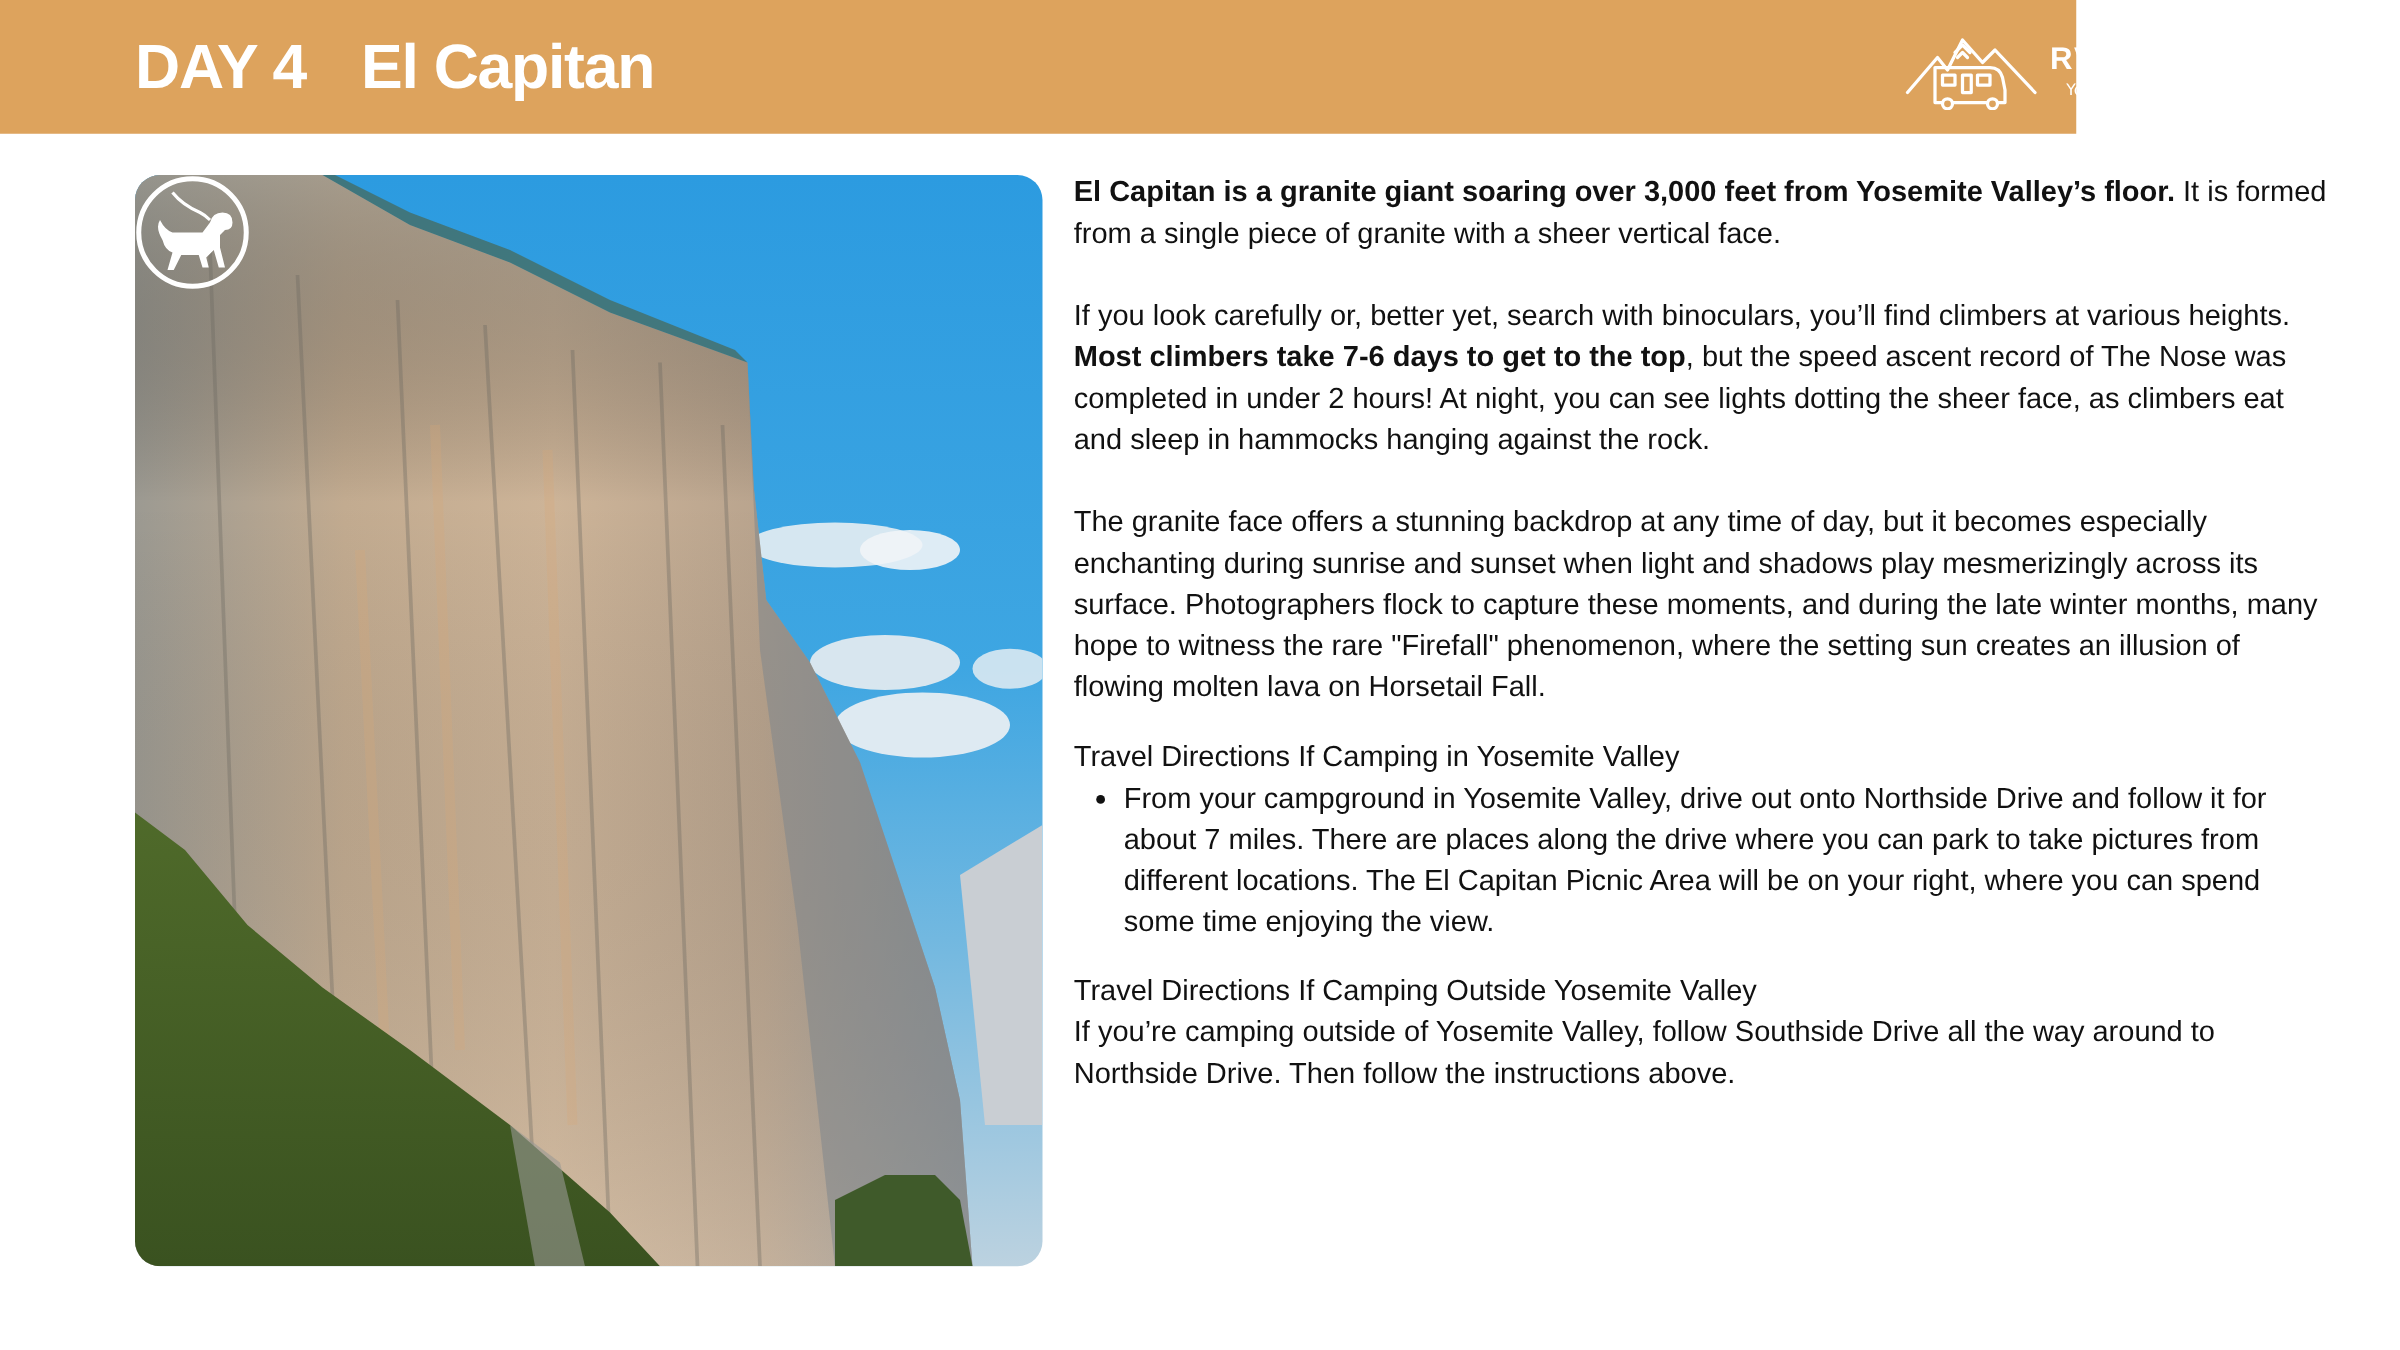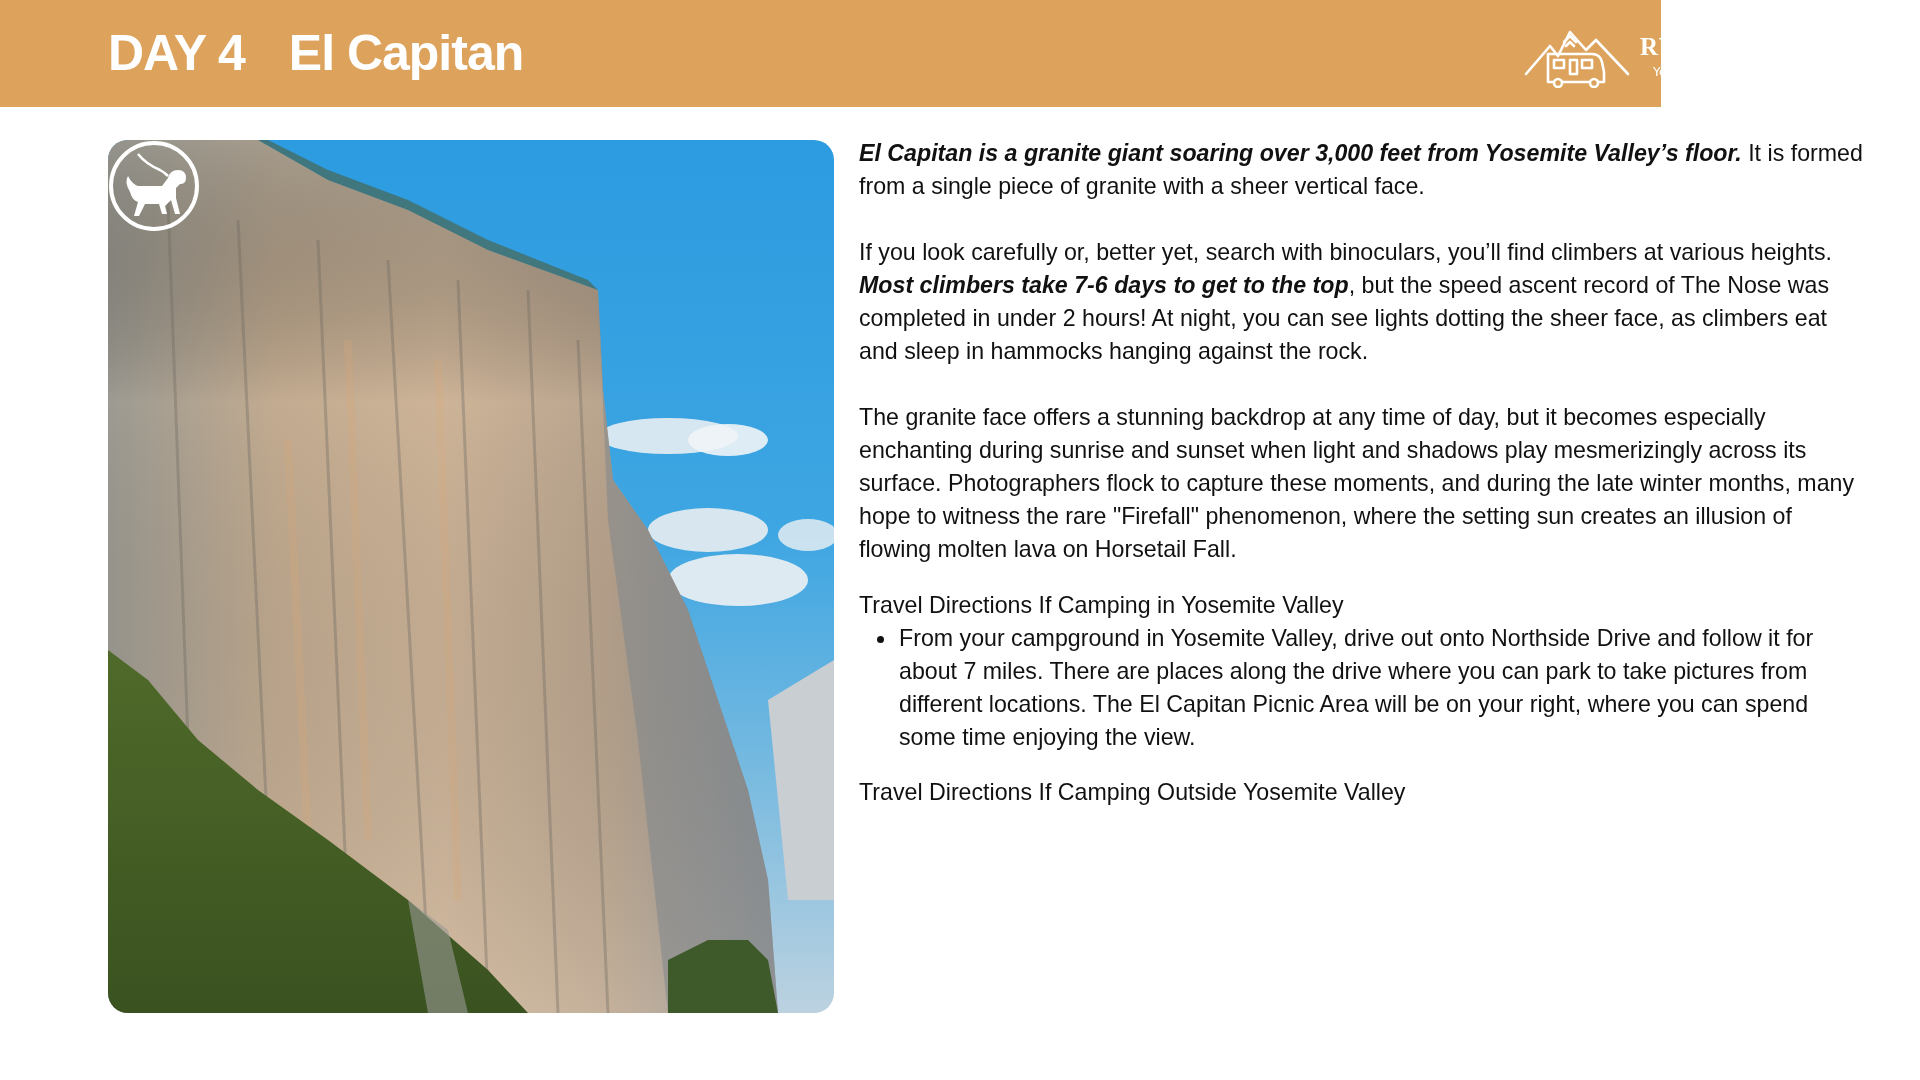--- a/index.html
+++ b/index.html
@@ -15,21 +15,21 @@
       font-family: "Liberation Sans", sans-serif; font-weight: bold;
       font-size: 50px; color: #ffffff; letter-spacing: -1px; white-space: nowrap;
       line-height: 62px;
     }
     .header-title .day { margin-right: 44px; }
 
     .logo { position: absolute; left: 1524px; top: 28px; width: 330px; height: 60px; }
     .logo svg { position: absolute; left: 0; top: 0; }
     .logo-name {
       position: absolute; left: 116px; top: 4px;
-      font-family: Liberation Serif, serif; font-weight: bold; font-size: 25px;
+      font-family: Liberation Sans, sans-serif; font-weight: bold; font-size: 25px;
       color: #ffffff; letter-spacing: 1.5px; white-space: nowrap; line-height: 30px;
     }
     .logo-tag {
       position: absolute; left: 129px; top: 36px;
       font-family: "DejaVu Sans", sans-serif; font-weight: normal; font-size: 12.5px;
       color: #ffffff; white-space: nowrap; line-height: 16px;
     }
 
     .photo {
       position: absolute; left: 108px; top: 140px; width: 726px; height: 873px;
@@ -38,21 +38,21 @@
     }
     .photo svg { position: absolute; left: 0; top: 0; }
     .dog-badge { position: absolute; left: 612px; top: 770px; width: 92px; height: 92px; }
 
     .content {
       position: absolute; left: 859px; top: 137px; width: 1010px;
       font-family: "Liberation Sans", sans-serif; font-size: 23.2px; line-height: 33px;
       color: #111111;
     }
     .content p { margin-bottom: 33px; }
-    .content b { font-weight: bold; font-style: italic; }
+    .content b { font-weight: bold; }
     .content h3 { font-size: 23.2px; font-weight: normal; line-height: 33px; }
     .content ul { list-style: none; padding-left: 40px; margin-bottom: 22px; }
     .content li { position: relative; }
     .content li::before {
       content: ""; position: absolute; left: -22px; top: 14px;
       width: 7px; height: 7px; border-radius: 50%; background: #111111;
     }
     .content p.last { margin-bottom: 0; }
   </style>
 </head>
@@ -149,13 +149,14 @@
   <p><span>If you look carefully or, better yet, search with binoculars, you’ll find climbers at various heights. </span><b>Most climbers take 7-6 days to get to the top</b><span>, but the speed ascent record of The Nose was completed in under 2 hours! At night, you can see lights dotting the sheer face, as climbers eat and sleep in hammocks hanging against the rock.</span></p>
 
   <p style="margin-bottom: 23px;">The granite face offers a stunning backdrop at any time of day, but it becomes especially enchanting during sunrise and sunset when light and shadows play mesmerizingly across its surface. Photographers flock to capture these moments, and during the late winter months, many hope to witness the rare "Firefall" phenomenon, where the setting sun creates an illusion of flowing molten lava on Horsetail Fall.</p>
 
   <h3>Travel Directions If Camping in Yosemite Valley</h3>
   <ul>
     <li>From your campground in Yosemite Valley, drive out onto Northside Drive and follow it for about 7 miles. There are places along the drive where you can park to take pictures from different locations. The El Capitan Picnic Area will be on your right, where you can spend some time enjoying the view.</li>
   </ul>
 
   <h3>Travel Directions If Camping Outside Yosemite Valley</h3>
+  <p class="last">If you’re camping outside of Yosemite Valley, follow Southside Drive all the way around to Northside Drive. Then follow the instructions above.</p>
 </div>
 
 </body></html>

